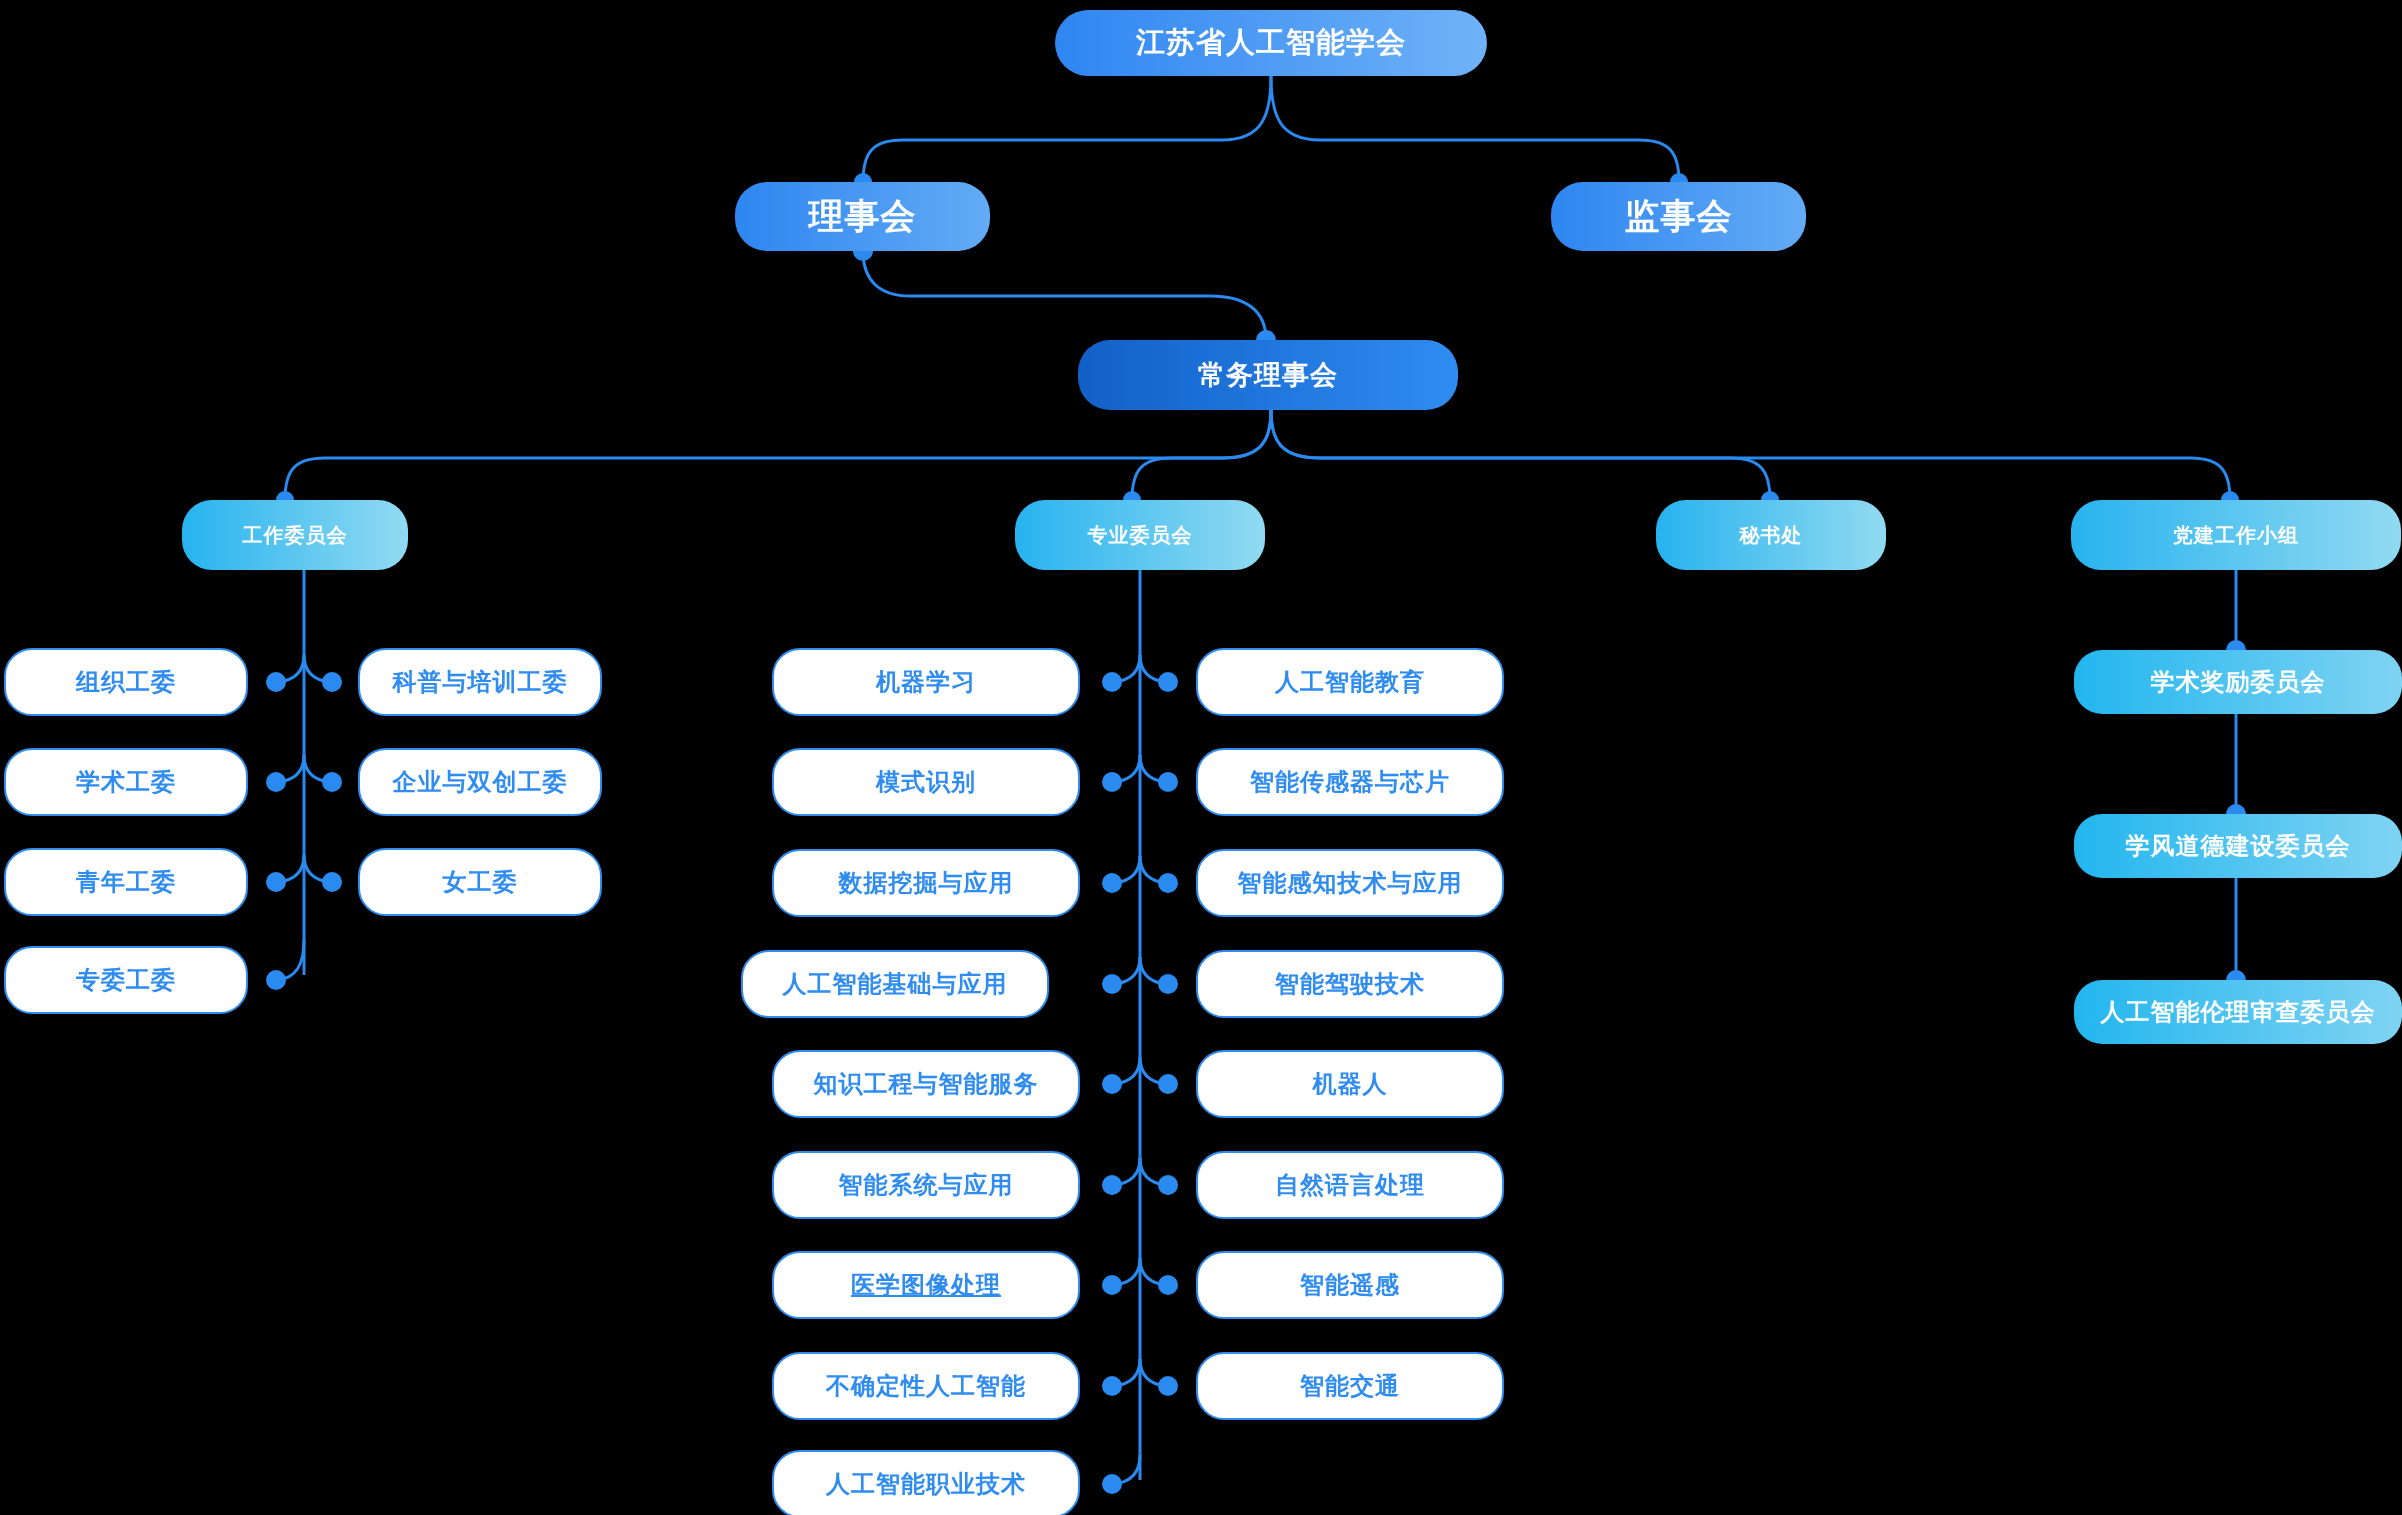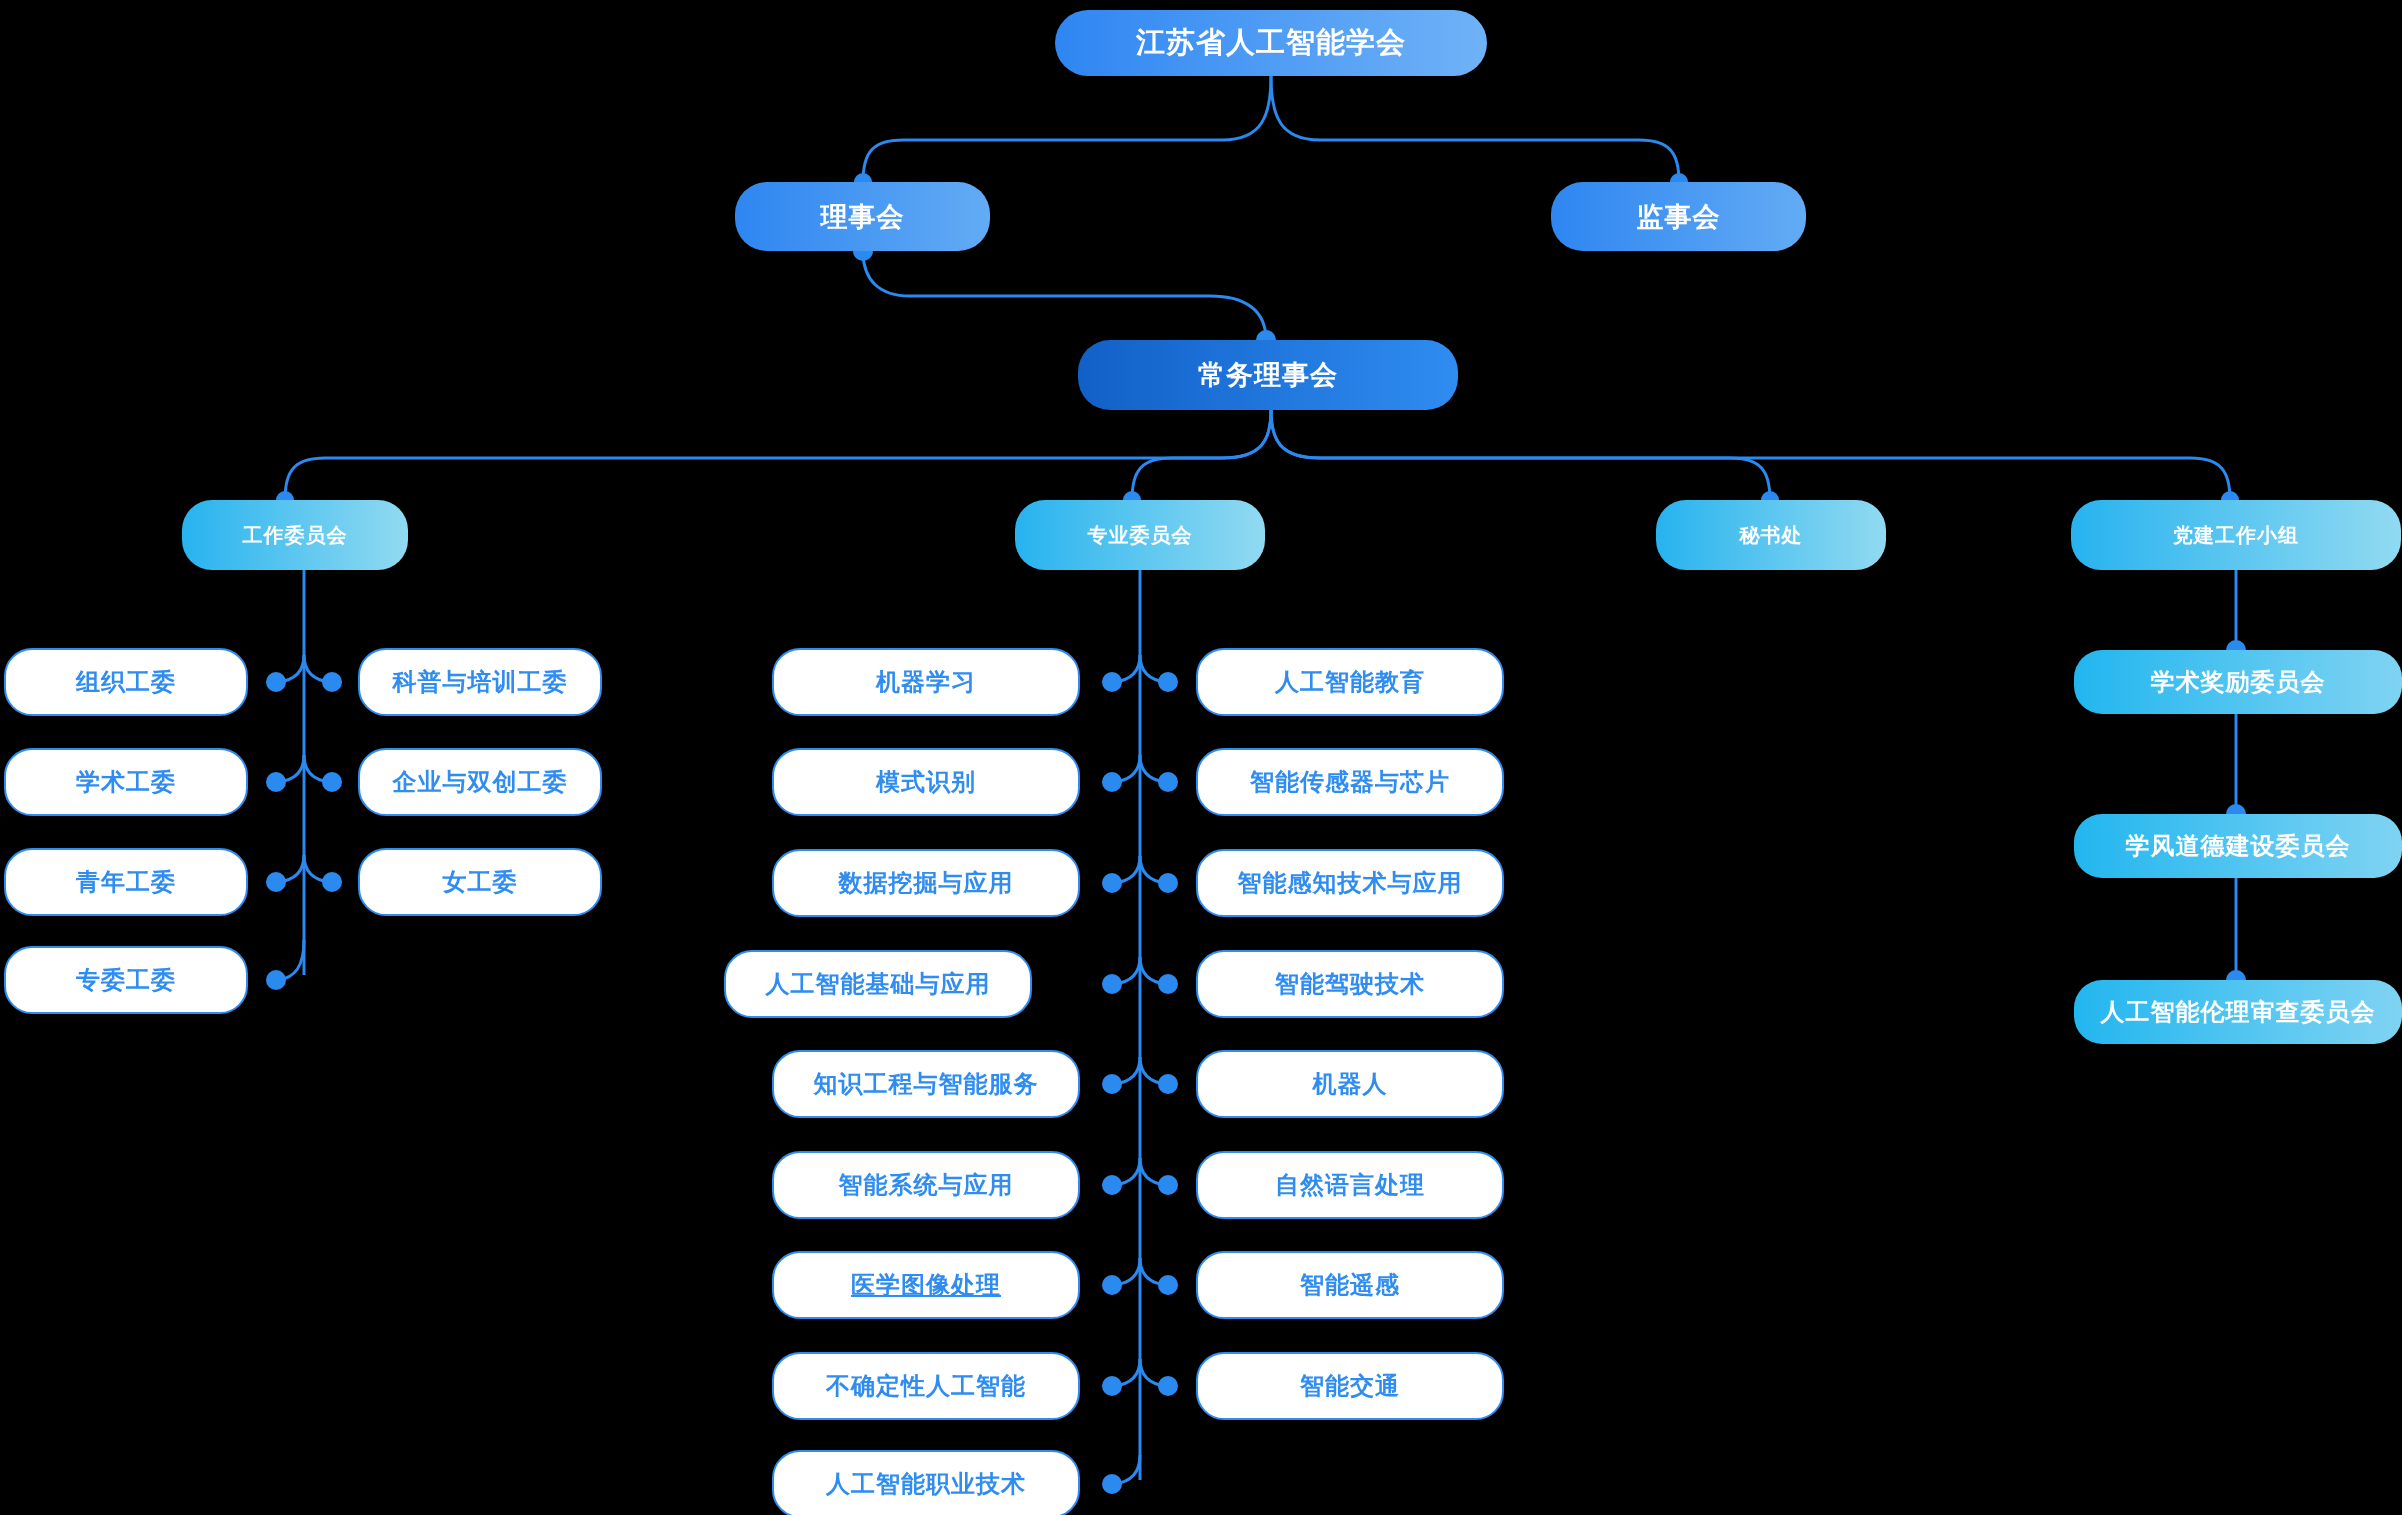--- a/index.html
+++ b/index.html
@@ -15,21 +15,21 @@
     box-sizing:border-box;text-align:center;white-space:nowrap;
     font-weight:bold;letter-spacing:1px;
   }
   
   .n-root{
     background:linear-gradient(90deg,#2f86f2 0%,#6fb2f7 100%);
     color:#fff;border-radius:34px;font-size:29px;
   }
   .n-l2{
     background:linear-gradient(90deg,#2e86f0 0%,#63abf5 100%);
-    color:#fff;border-radius:32px;font-size:27px;
+    color:#fff;border-radius:32px;font-size:35px;
   }
   .n-std{
     background:linear-gradient(90deg,#1160c8 0%,#2f8cf0 100%);
     color:#fff;border-radius:32px;font-size:27px;
   }
   .n-l4{
     background:linear-gradient(90deg,#27b3ef 0%,#91daf1 100%);
     color:#fff;border-radius:30px;font-size:20px;
   }
   .n-cyan{
@@ -151,21 +151,21 @@
   <div class="node n-leaf" style="left:4px;top:848px;width:244px;height:68px;">青年工委</div>
   <div class="node n-leaf" style="left:4px;top:946px;width:244px;height:68px;">专委工委</div>
 
   <div class="node n-leaf" style="left:358px;top:648px;width:244px;height:68px;">科普与培训工委</div>
   <div class="node n-leaf" style="left:358px;top:748px;width:244px;height:68px;">企业与双创工委</div>
   <div class="node n-leaf" style="left:358px;top:848px;width:244px;height:68px;">女工委</div>
 
   <div class="node n-leaf" style="left:772px;top:648px;width:308px;height:68px;">机器学习</div>
   <div class="node n-leaf" style="left:772px;top:748px;width:308px;height:68px;">模式识别</div>
   <div class="node n-leaf" style="left:772px;top:849px;width:308px;height:68px;">数据挖掘与应用</div>
-  <div class="node n-leaf" style="left:724px;top:950px;width:308px;height:68px;">人工智能基础与应用</div>
+  <div class="node n-leaf" style="left:741px;top:950px;width:308px;height:68px;">人工智能基础与应用</div>
   <div class="node n-leaf" style="left:772px;top:1050px;width:308px;height:68px;">知识工程与智能服务</div>
   <div class="node n-leaf" style="left:772px;top:1151px;width:308px;height:68px;">智能系统与应用</div>
   <div class="node n-leaf" style="left:772px;top:1251px;width:308px;height:68px;text-decoration:underline;">医学图像处理</div>
   <div class="node n-leaf" style="left:772px;top:1352px;width:308px;height:68px;">不确定性人工智能</div>
   <div class="node n-leaf" style="left:772px;top:1450px;width:308px;height:68px;">人工智能职业技术</div>
 
   <div class="node n-leaf" style="left:1196px;top:648px;width:308px;height:68px;">人工智能教育</div>
   <div class="node n-leaf" style="left:1196px;top:748px;width:308px;height:68px;">智能传感器与芯片</div>
   <div class="node n-leaf" style="left:1196px;top:849px;width:308px;height:68px;">智能感知技术与应用</div>
   <div class="node n-leaf" style="left:1196px;top:950px;width:308px;height:68px;">智能驾驶技术</div>

